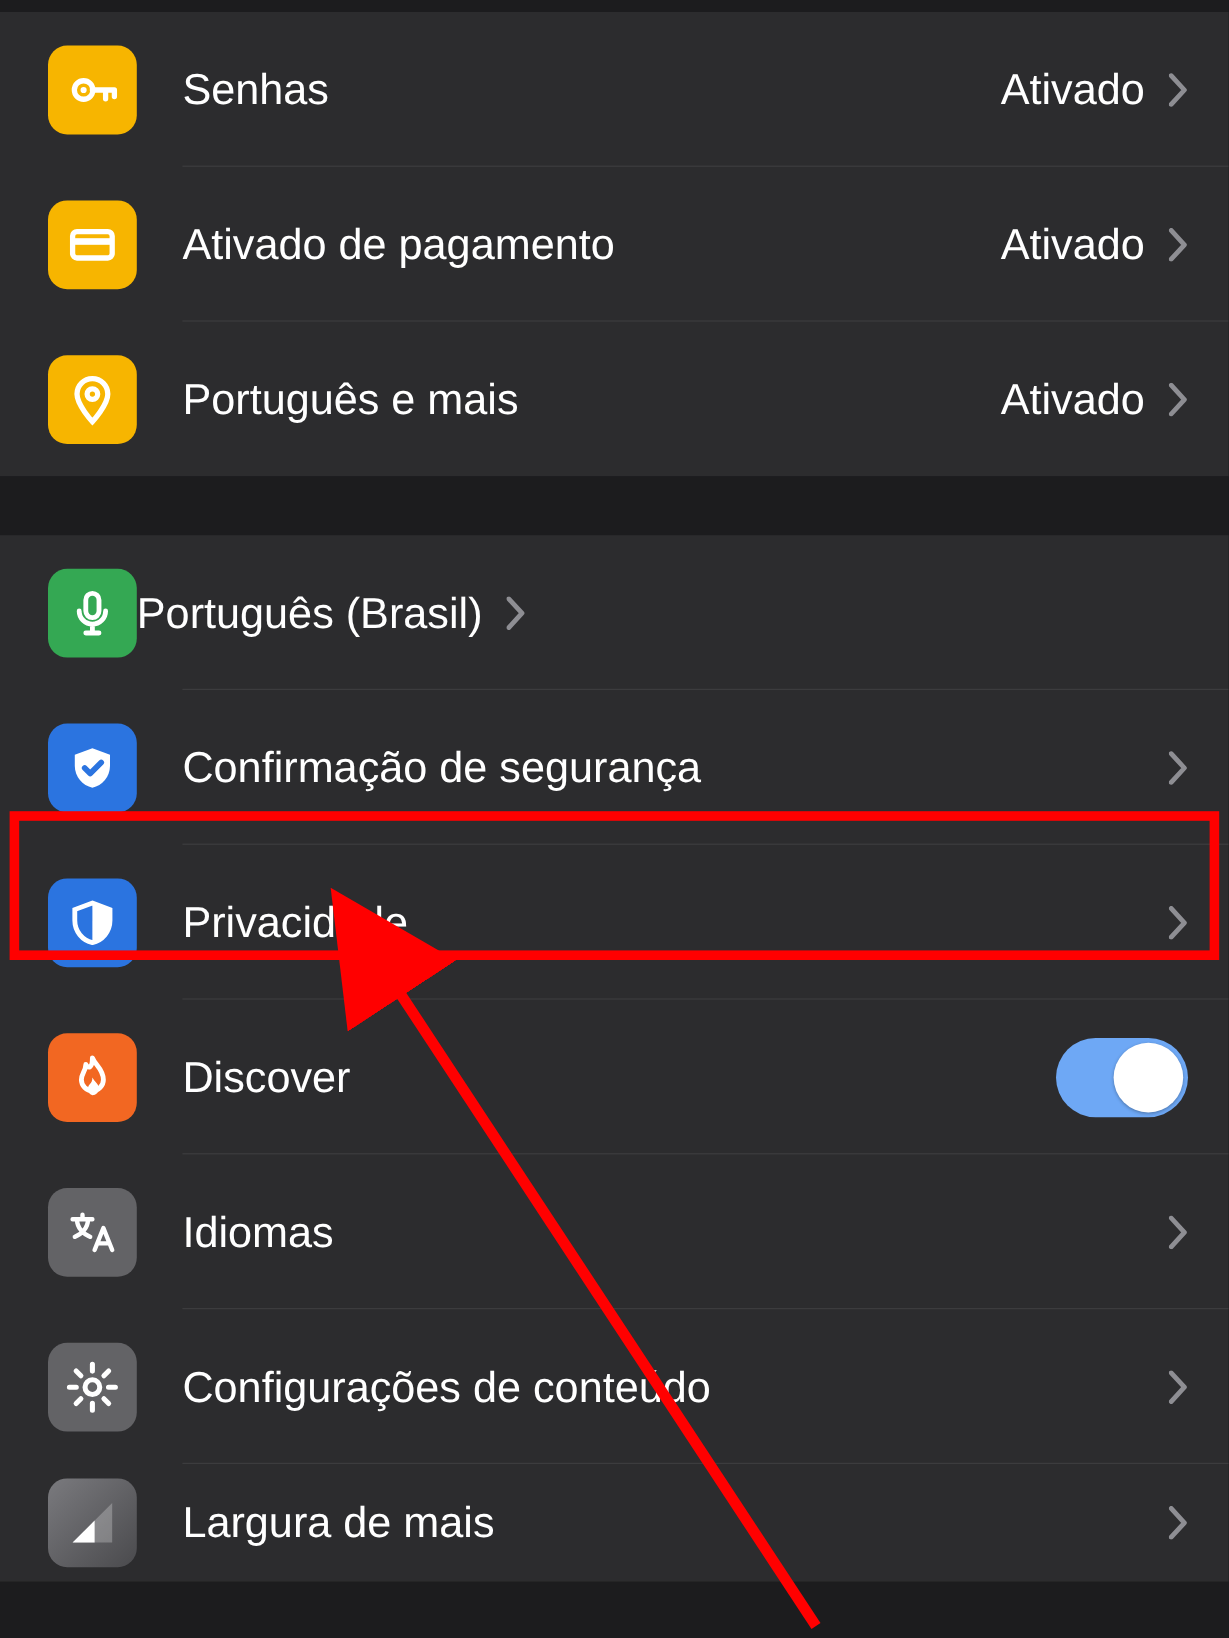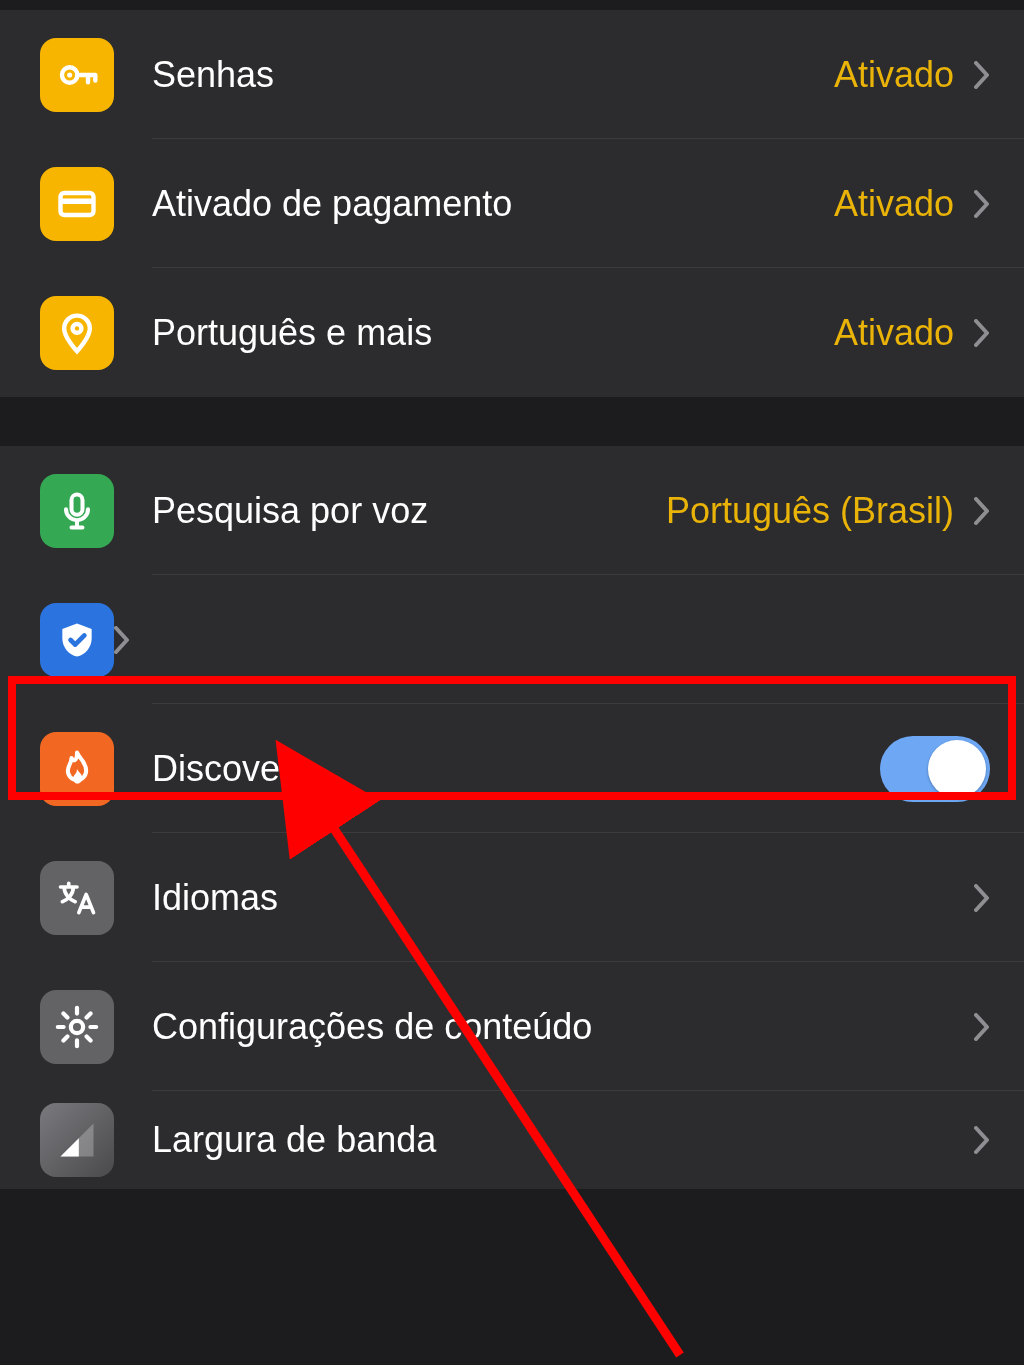--- a/index.html
+++ b/index.html
@@ -21,21 +21,21 @@
     width: 74px; height: 74px; border-radius: 16px;
     display: flex; align-items: center; justify-content: center;
     flex: 0 0 auto;
   }
   .label {
     margin-left: 38px;
     font-size: 36px; font-weight: 400; color: #fff;
     flex: 1 1 auto; white-space: nowrap; overflow: hidden; text-overflow: ellipsis;
   }
   .value {
-    font-size: 36px; color: #eab308; margin-right: 20px;
+    font-size: 36px; color: #ffffff; margin-right: 20px;
     white-space: nowrap;
   }
   .chev {
     flex: 0 0 auto;
     width: 16px; height: 28px;
     display: flex; align-items: center; justify-content: center;
     color: #8e8e93;
   }
   .switch {
     width: 110px; height: 66px; border-radius: 33px;
@@ -128,45 +128,60 @@
 
   <div class="group">
 
     <div class="row">
       <div class="icon-wrap bg-green">
         <svg width="44" height="44" viewBox="0 0 24 24" fill="none">
           <rect x="9" y="3" width="6" height="11" rx="3" stroke="#fff" stroke-width="2.2"></rect>
           <path d="M6 11 a6 6 0 0 0 12 0 M12 17 V21 M9 21 H15" stroke="#fff" stroke-width="2.2" stroke-linecap="round"></path>
         </svg>
       </div>
-      <div class="label">Pesquisa por voz</div>
       <div class="value">Português (Brasil)</div>
       <div class="chev">
         <svg width="16" height="28" viewBox="0 0 16 28">
             <path d="M2 2 L13 14 L2 26" stroke="#8e8e93" stroke-width="4" fill="none" stroke-linecap="round" stroke-linejoin="round"></path>
           </svg>
       </div>
       <div class="divider"></div>
     </div>
 
     <div class="row">
       <div class="icon-wrap bg-blue">
         <svg width="44" height="44" viewBox="0 0 24 24" fill="none">
           <path d="M12 3 L20 6 V11 C20 16 16.5 20 12 21 C7.5 20 4 16 4 11 V6 Z" fill="#fff"></path>
           <path d="M8.5 12 L11 14.5 L16 9.5" stroke="#2b74e0" stroke-width="2.6" fill="none" stroke-linecap="round" stroke-linejoin="round"></path>
         </svg>
       </div>
-      <div class="chev">
-        <svg width="16" height="28" viewBox="0 0 16 28">
-            <path d="M2 2 L13 14 L2 26" stroke="#8e8e93" stroke-width="4" fill="none" stroke-linecap="round" stroke-linejoin="round"></path>
-          </svg>
-      </div>
-      <div class="divider"></div>
-    </div>
-
+      <div class="label">Confirmação de segurança</div>
+      <div class="chev">
+        <svg width="16" height="28" viewBox="0 0 16 28">
+            <path d="M2 2 L13 14 L2 26" stroke="#8e8e93" stroke-width="4" fill="none" stroke-linecap="round" stroke-linejoin="round"></path>
+          </svg>
+      </div>
+      <div class="divider"></div>
+    </div>
+
+    <div class="row" id="row-privacy">
+      <div class="icon-wrap bg-blue">
+        <svg width="44" height="44" viewBox="0 0 24 24" fill="none">
+          <path d="M12 3 L20 6 V11 C20 16 16.5 20 12 21 C7.5 20 4 16 4 11 V6 Z" stroke="#fff" stroke-width="2.2" fill="none"></path>
+          <path d="M12 3 L20 6 V11 C20 16 16.5 20 12 21 Z" fill="#fff"></path>
+        </svg>
+      </div>
+      <div class="label">Privacidade</div>
+      <div class="chev">
+        <svg width="16" height="28" viewBox="0 0 16 28">
+            <path d="M2 2 L13 14 L2 26" stroke="#8e8e93" stroke-width="4" fill="none" stroke-linecap="round" stroke-linejoin="round"></path>
+          </svg>
+      </div>
+      <div class="divider"></div>
+    </div>
 
     <div class="row">
       <div class="icon-wrap bg-orange">
         <svg width="44" height="44" viewBox="0 0 24 24" fill="none">
           <path d="M12 3 C13 6 17 8 17 13 A5 5 0 0 1 7 13 C7 10 9 9 9 6 C10 8 12 8 12 3 Z" stroke="#fff" stroke-width="2.2" fill="none" stroke-linejoin="round"></path>
           <path d="M12 20 A3 3 0 0 0 15 17 C15 15 13 14 12 12 C12 15 10 15 10 17 A2.5 2.5 0 0 0 12 20 Z" fill="#fff"></path>
         </svg>
       </div>
       <div class="label">Discover</div>
       <div class="switch"></div>
@@ -205,21 +220,21 @@
       <div class="divider"></div>
     </div>
 
     <div class="row" style="height:98px">
       <div class="icon-wrap bg-gray" style="background:linear-gradient(135deg,#7a7a7e 0%,#4a4a4d 100%)">
         <svg width="44" height="44" viewBox="0 0 24 24" fill="none">
           <path d="M3 21 L21 3 L21 21 Z" fill="rgba(255,255,255,0.25)"></path>
           <path d="M3 21 L13 11 L13 21 Z" fill="#fff"></path>
         </svg>
       </div>
-      <div class="label">Largura de banda</div>
+      <div class="label">Largura de mais</div>
       <div class="chev">
         <svg width="16" height="28" viewBox="0 0 16 28">
             <path d="M2 2 L13 14 L2 26" stroke="#8e8e93" stroke-width="4" fill="none" stroke-linecap="round" stroke-linejoin="round"></path>
           </svg>
       </div>
     </div>
 
   </div>
 
   <div class="highlight-box" style="top:676px"></div>

